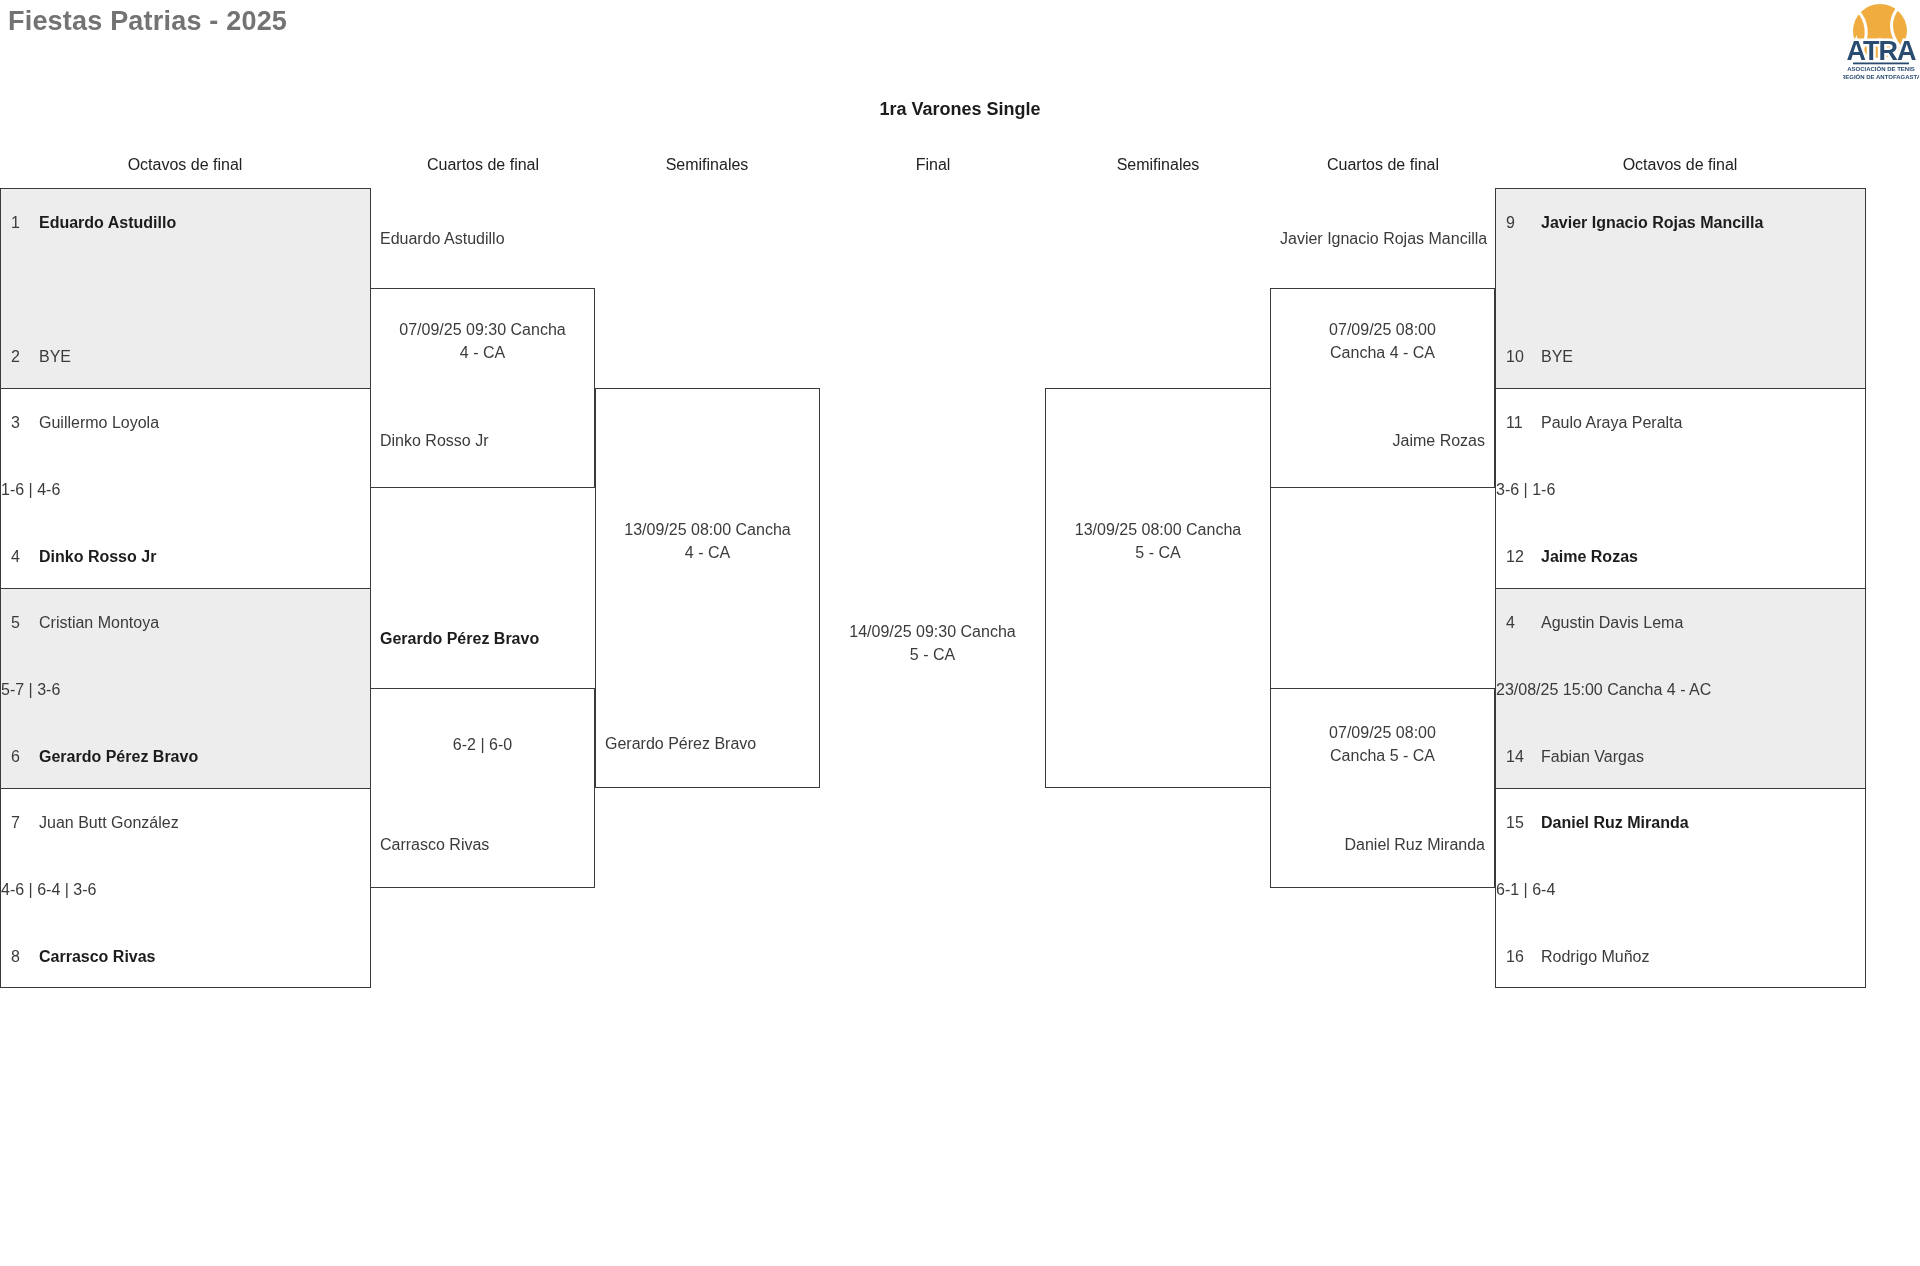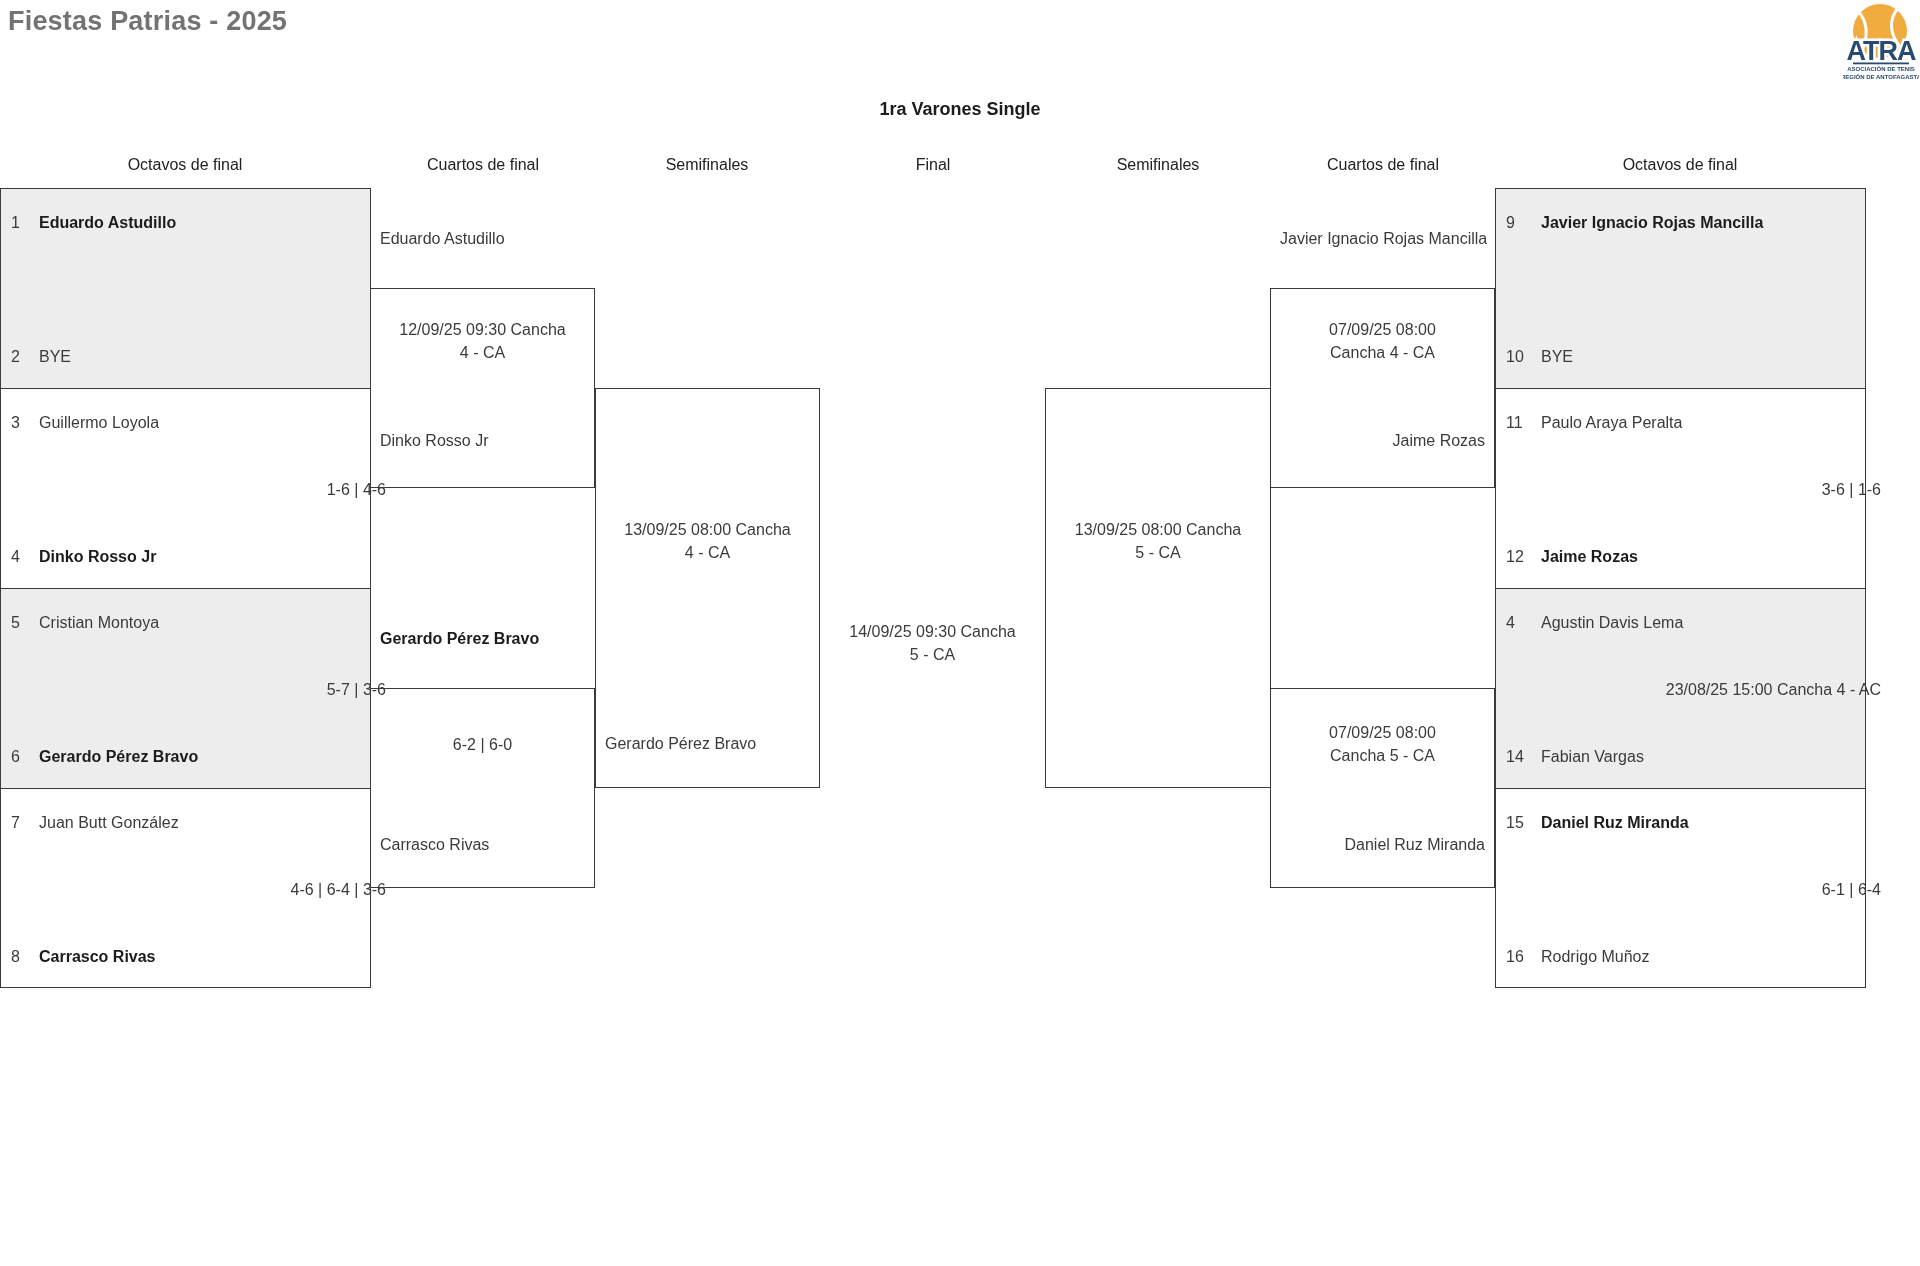--- a/index.html
+++ b/index.html
@@ -35,21 +35,21 @@
   .odiv { position: absolute; left: 0; width: 100%; height: 1.5px; background: #3a3a3a; }
   .odiv.d1 { top: 198.5px; } .odiv.d2 { top: 398.5px; } .odiv.d3 { top: 598.5px; }
 
   .prow { position: absolute; left: 10px; right: 6px; display: flex; align-items: baseline; white-space: nowrap; transform: translateY(-50%); font-size: 16px; }
   .prow.p1 { top: 34px; }
   .prow.p2 { top: 168px; }
   .seed { flex: 0 0 auto; min-width: 18px; margin-right: 10px; font-weight: 400; color: #3b3b3b; }
   .ocol-right .seed { min-width: 25px; }
   .pname { font-weight: 400; }
   .win { font-weight: 700; color: #1c1c1c; }
-  .score { position: absolute; left: 16px; width: 100%; top: 101px; text-align: right; transform: translateY(-50%); font-size: 16px; padding-left: 20px; }
+  .score { position: absolute; left: 0; width: 100%; top: 101px; text-align: left; transform: translateY(-50%); font-size: 16px; }
 
   
   .mbox { border: 1.5px solid #3a3a3a; background: transparent; }
   .qfL1 { left: 370px;  top: 288px; width: 225px; height: 200px; }
   .qfL2 { left: 370px;  top: 688px; width: 225px; height: 200px; }
   .sfL  { left: 595px;  top: 388px; width: 225px; height: 400px; }
   .sfR  { left: 1045px; top: 388px; width: 226px; height: 400px; }
   .qfR1 { left: 1270px; top: 288px; width: 225px; height: 200px; }
   .qfR2 { left: 1270px; top: 688px; width: 225px; height: 200px; }
 
@@ -212,21 +212,21 @@
 
   <div class="abs mbox qfL1"></div>
   <div class="abs mbox qfL2"></div>
   <div class="abs mbox sfL"></div>
   <div class="abs mbox sfR"></div>
   <div class="abs mbox qfR1"></div>
   <div class="abs mbox qfR2"></div>
 
   <div class="abs ftext qfL1-p1">Eduardo Astudillo</div>
   <div class="abs info qfL1-info">
-    <div>12/09/25 09:30 Cancha</div>
+    <div>07/09/25 09:30 Cancha</div>
     <div>4 - CA</div>
   </div>
   <div class="abs ftext qfL1-p2">Dinko Rosso Jr</div>
 
   <div class="abs ftext qfL2-p1 win">Gerardo Pérez Bravo</div>
   <div class="abs info qfL2-info">
     <div>6-2 | 6-0</div>
     <div></div>
   </div>
   <div class="abs ftext qfL2-p2">Carrasco Rivas</div>

